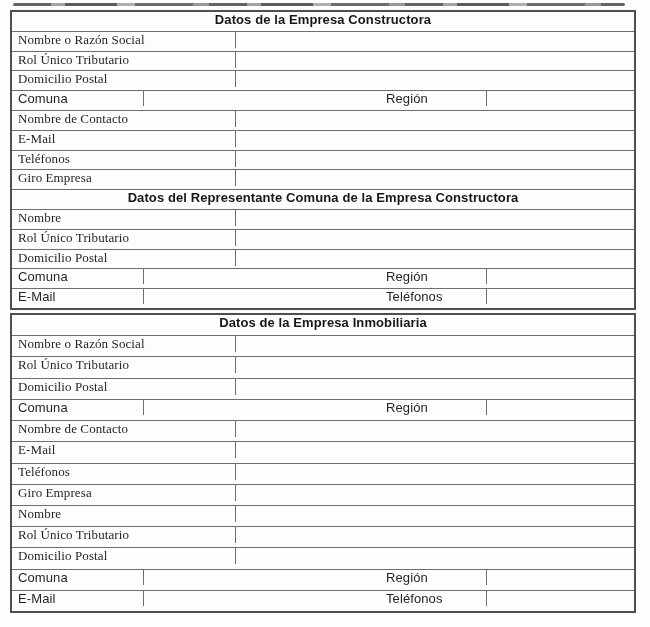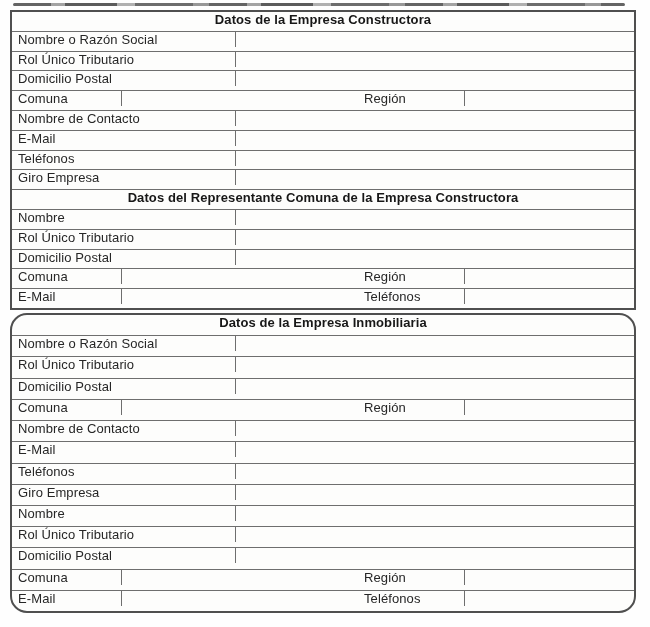--- a/index.html
+++ b/index.html
@@ -39,21 +39,20 @@
   .block {
     box-sizing: border-box;
     border: 2px solid var(--outer, #4f4f4f);
     background: #fdfdfc;
     height: 300px;
     display: flex;
     flex-direction: column;
   }
   .block + .block {
     margin-top: 3px;
-    border-radius: 17px;
   }
   .row {
     flex: 1;
     display: flex;
     align-items: flex-start;
     box-sizing: border-box;
     border-bottom: 1px solid var(--line, #6e6e6e);
     min-height: 0;
   }
   .row:last-child {
@@ -79,23 +78,23 @@
   .header-row .cell {
     justify-content: center;
   }
   .header-title {
     font-size: 13px;
     font-weight: bold;
     color: var(--head-ink, #171717);
     letter-spacing: 0.1px;
   }
   
-  .w-label-full { width: 224px; flex: none; }
+  .w-label-full { width: 224px; flex: none; font-family: Liberation Serif, serif; }
   .w-value-full { flex: 1; }
-  .w-label-s1   { width: 110px; flex: none; }
+  .w-label-s1   { width: 132px; flex: none; }
   .w-value-s1   { width: 236px; flex: none; }
   .w-label-s2   { width: 107px; flex: none; }
   .w-value-s2   { flex: 1; }
   .w-full       { flex: 1; }
 </style>
 </head>
 <body style="--line: #6e6e6e; --outer: #4f4f4f; --ink: #262626; --head-ink: #171717;">
 
 <div class="scan-streak"></div>
 <div class="form">

